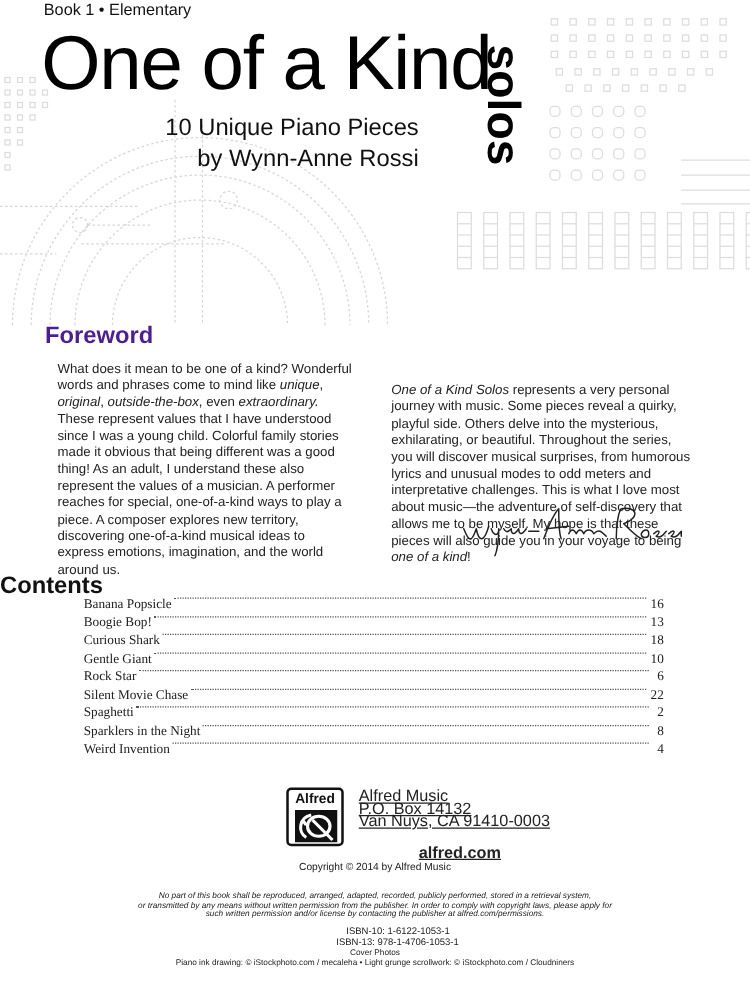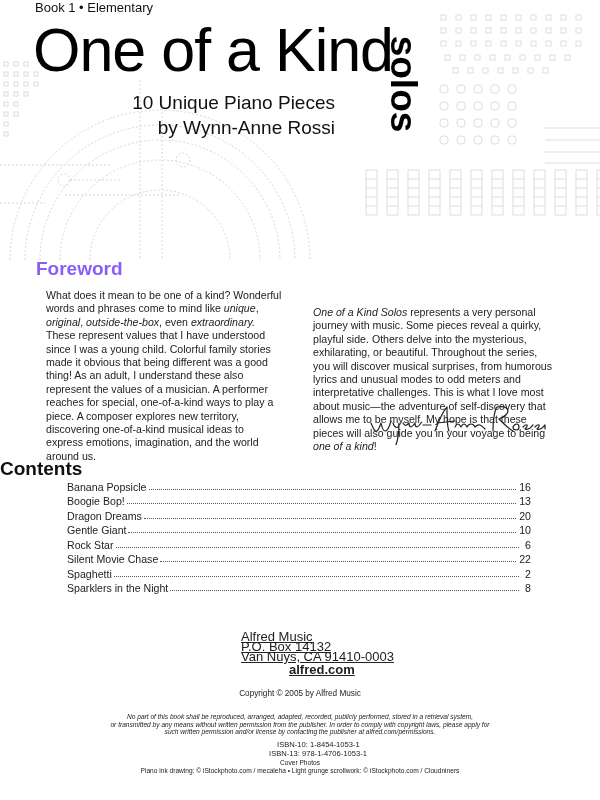--- a/index.html
+++ b/index.html
@@ -8,43 +8,43 @@
 
     .bg-art { position: absolute; left: 0; top: 0; width: 600px; height: 260px; pointer-events: none; }
 
     .series-line { position: absolute; left: 35px; top: 0; font-size: 13px; font-weight: 400; color: #111; }
     .main-title { position: absolute; left: 33px; top: 20px; font-size: 61px; font-weight: 400; letter-spacing: -1px; line-height: 1; color: #000; }
     .solos-word { position: absolute; left: 388px; top: 24px; width: 30px; height: 120px; }
     .solos-word span { position: absolute; left: 50%; top: 50%; transform: translate(-50%, -50%) rotate(90deg); font-size: 37px; font-weight: 700; color: #000; white-space: nowrap; line-height: 1; }
     .subtitle { position: absolute; right: 265px; top: 92px; font-size: 19px; color: #111; white-space: nowrap; }
     .byline { position: absolute; right: 265px; top: 117px; font-size: 19px; text-align: center; color: #111; white-space: nowrap; }
 
-    .foreword-heading { position: absolute; left: 36px; top: 258px; font-size: 19px; font-weight: 700; color: #8b5cf6; }
+    .foreword-heading { position: absolute; left: 36px; top: 258px; font-size: 19px; font-weight: 700; color: #4c1d95; }
     .col { position: absolute; font-size: 10.6px; line-height: 13.4px; color: #222; }
     .col-left { left: 36px; top: 279px; width: 256px; }
     .col-right { left: 303px; top: 296px; width: 262px; }
     .col p { margin: 10px; }
     .col i { font-style: italic; }
 
     .signature { position: absolute; left: 363px; top: 403px; width: 190px; height: 42px; }
 
     .contents-heading { position: absolute; left: 0; width: 600px; top: 458px; text-align: left; font-size: 19px; font-weight: 700; color: #111; }
     .contents-heading span { margin-left: 0; }
     .toc { position: absolute; left: 67px; top: 478px; width: 464px; list-style: none; }
-    .toc li { display: flex; align-items: flex-end; height: 14.5px; font-size: 10.6px; color: #222; }
+    .toc li { display: flex; align-items: flex-start; height: 14.5px; font-size: 10.6px; color: #222; font-family: Liberation Serif, serif; }
     .toc .title { white-space: nowrap; padding-right: 2px; }
     .toc .dots { flex: 1; border-bottom: 1px dotted #555; margin-bottom: 3px; height: 1px; }
     .toc .page { padding-left: 3px; min-width: 12px; text-align: right; }
 
     .publisher { position: absolute; left: 229px; top: 630px; display: flex; align-items: flex-start; }
     .logo { width: 46px; height: 47px; border: 2px solid #111; border-radius: 4px; background: #fff; position: relative; }
     .logo-text { position: absolute; top: 1px; left: 0; width: 100%; text-align: center; font-size: 11px; font-weight: 700; color: #111; }
     .logo svg { position: absolute; left: 5px; top: 16px; }
     .pub-info { margin-left: 12px; margin-top: 2px; font-size: 13px; line-height: 10px; color: #222; text-decoration: underline; }
-    .pub-info .web { font-weight: 700; margin-top: 3px; padding-left: 48px; }
+    .pub-info .web { font-weight: 700; margin-top: 15px; padding-left: 48px; }
 
     .copyright { position: absolute; left: 0; width: 600px; top: 689px; text-align: center; font-size: 8.2px; line-height: 9.5px; color: #222; }
     .legal { position: absolute; left: 0; width: 600px; top: 713px; text-align: center; font-size: 6.6px; line-height: 7.6px; font-style: italic; color: #222; }
     .isbn { position: absolute; left: 0; width: 600px; top: 740px; text-align: center; font-size: 7.6px; line-height: 9px; color: #222; }
     .isbn .inner { display: inline-block; text-align: left; margin-left: 36px; }
     .cover-photos { position: absolute; left: 0; width: 600px; top: 759px; text-align: center; font-size: 6.6px; line-height: 7.8px; color: #222; }
   </style>
 </head>
 <body>
 
@@ -259,23 +259,23 @@
       <span class="title">Banana Popsicle</span>
       <span class="dots"></span>
       <span class="page">16</span>
     </li>
     <li>
       <span class="title">Boogie Bop!</span>
       <span class="dots"></span>
       <span class="page">13</span>
     </li>
     <li>
-      <span class="title">Dragon Dreams</span>
-      <span class="dots"></span>
-      <span class="page">20</span>
+      <span class="title">Curious Shark</span>
+      <span class="dots"></span>
+      <span class="page">18</span>
     </li>
     <li>
       <span class="title">Gentle Giant</span>
       <span class="dots"></span>
       <span class="page">10</span>
     </li>
     <li>
       <span class="title">Rock Star</span>
       <span class="dots"></span>
       <span class="page">6</span>
@@ -288,41 +288,55 @@
     <li>
       <span class="title">Spaghetti</span>
       <span class="dots"></span>
       <span class="page">2</span>
     </li>
     <li>
       <span class="title">Sparklers in the Night</span>
       <span class="dots"></span>
       <span class="page">8</span>
     </li>
+    <li>
+      <span class="title">Weird Invention</span>
+      <span class="dots"></span>
+      <span class="page">4</span>
+    </li>
   </ul>
 
 <div class="publisher">
+  <div class="logo">
+    <div class="logo-text">Alfred</div>
+    <svg width="34" height="26" viewBox="0 0 34 26">
+      <rect x="0" y="0" width="34" height="26" fill="#111"></rect>
+      <path d="M 9 22 C 2 18, 3 6, 13 4 M 6 8 L 9 12" stroke="#fff" stroke-width="2.5" fill="none"></path>
+      <ellipse cx="19" cy="13" rx="9" ry="8" stroke="#fff" stroke-width="2.5" fill="none"></ellipse>
+      <line x1="14" y1="8" x2="30" y2="24" stroke="#fff" stroke-width="2.5"></line>
+    </svg>
+  </div>
   <div class="pub-info">
     <div>Alfred Music</div>
     <div>P.O. Box 14132</div>
     <div>Van Nuys, CA 91410-0003</div>
     <div class="web">alfred.com</div>
   </div>
 </div>
 
 <div class="copyright">
-  <div>Copyright © 2005 by Alfred Music</div>
+  <div>Copyright © 2014 by Alfred Music</div>
 </div>
 <div class="legal">
   <div>No part of this book shall be reproduced, arranged, adapted, recorded, publicly performed, stored in a retrieval system,</div>
   <div>or transmitted by any means without written permission from the publisher. In order to comply with copyright laws, please apply for</div>
   <div>such written permission and/or license by contacting the publisher at alfred.com/permissions.</div>
 </div>
 <div class="isbn">
   <div class="inner">
-    <div style="padding-left:8px">ISBN-10: 1-8454-1053-1</div>
+    <div style="padding-left:8px">ISBN-10: 1-6122-1053-1</div>
     <div>ISBN-13: 978-1-4706-1053-1</div>
   </div>
 </div>
 <div class="cover-photos">
   <div>Cover Photos</div>
   <div>Piano ink drawing: © iStockphoto.com / mecaleha • Light grunge scrollwork: © iStockphoto.com / Cloudniners</div>
 </div>
 
 </body></html>

